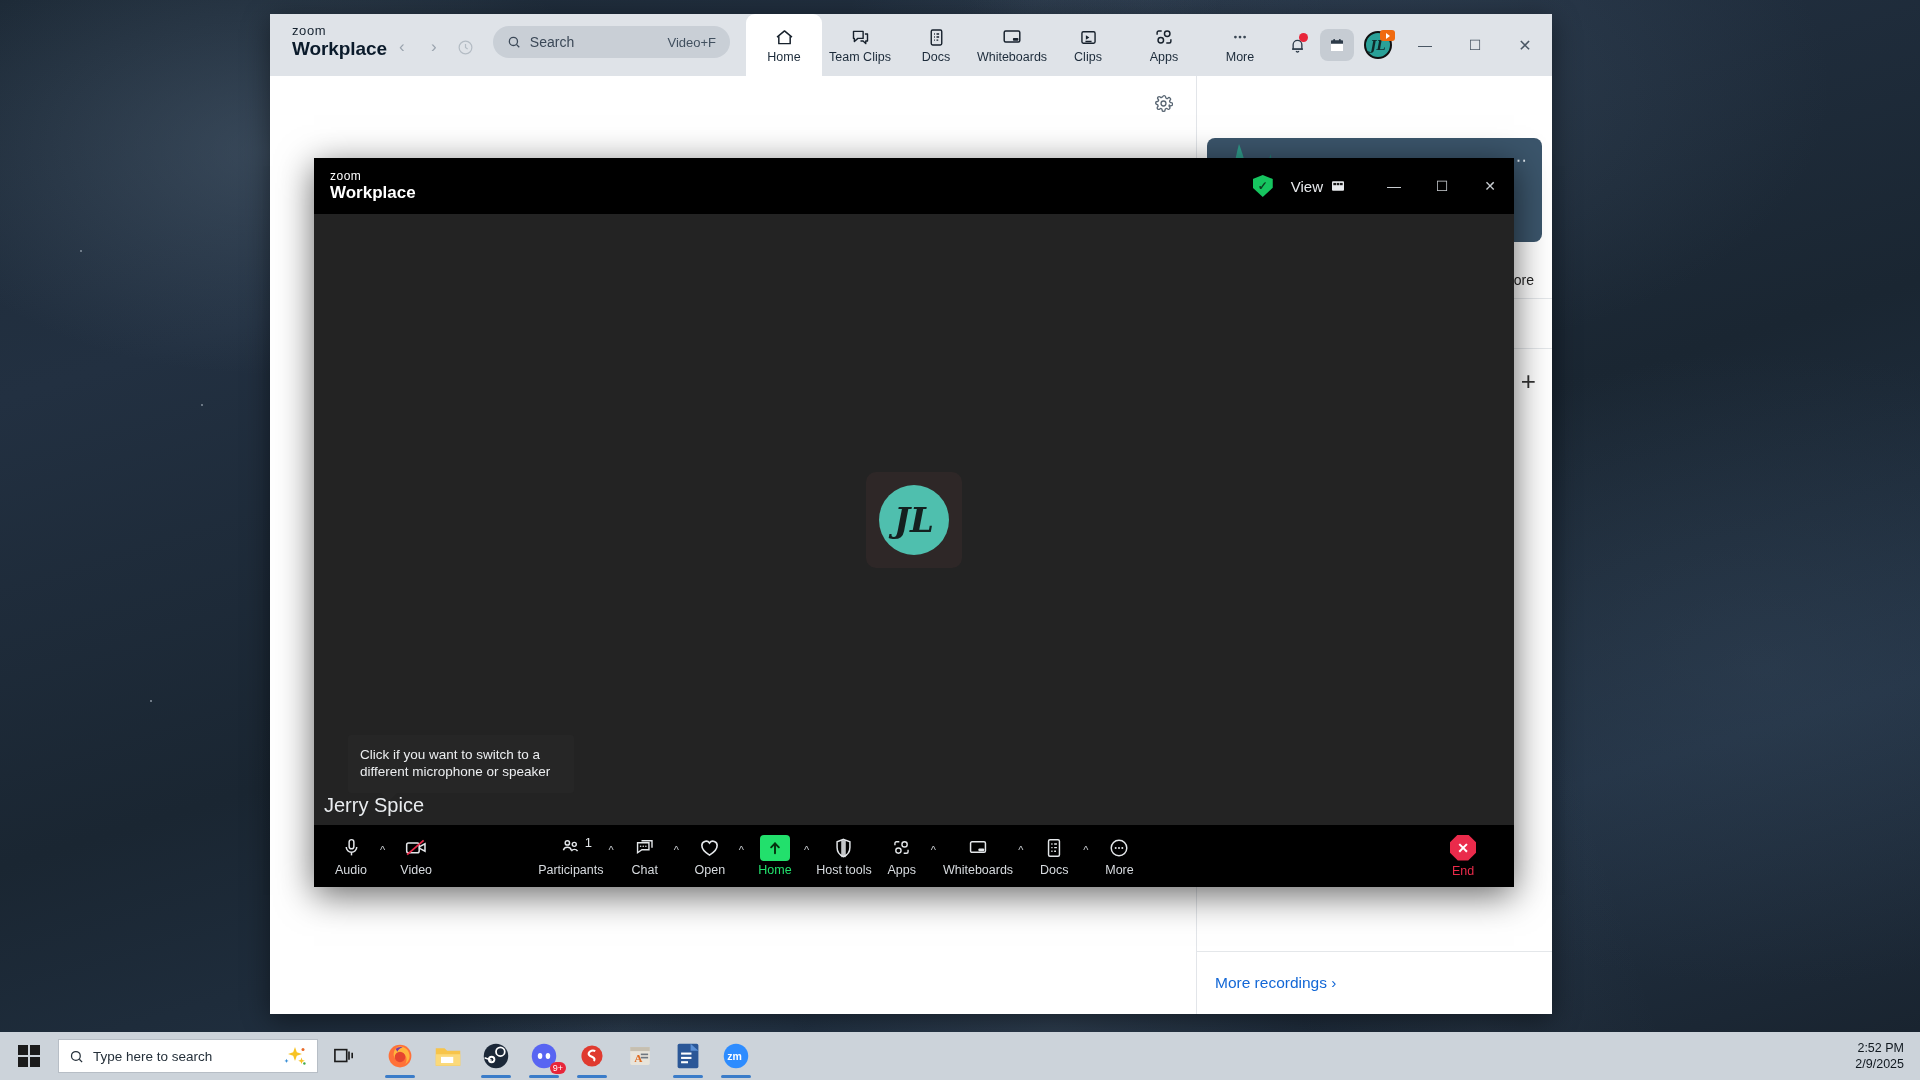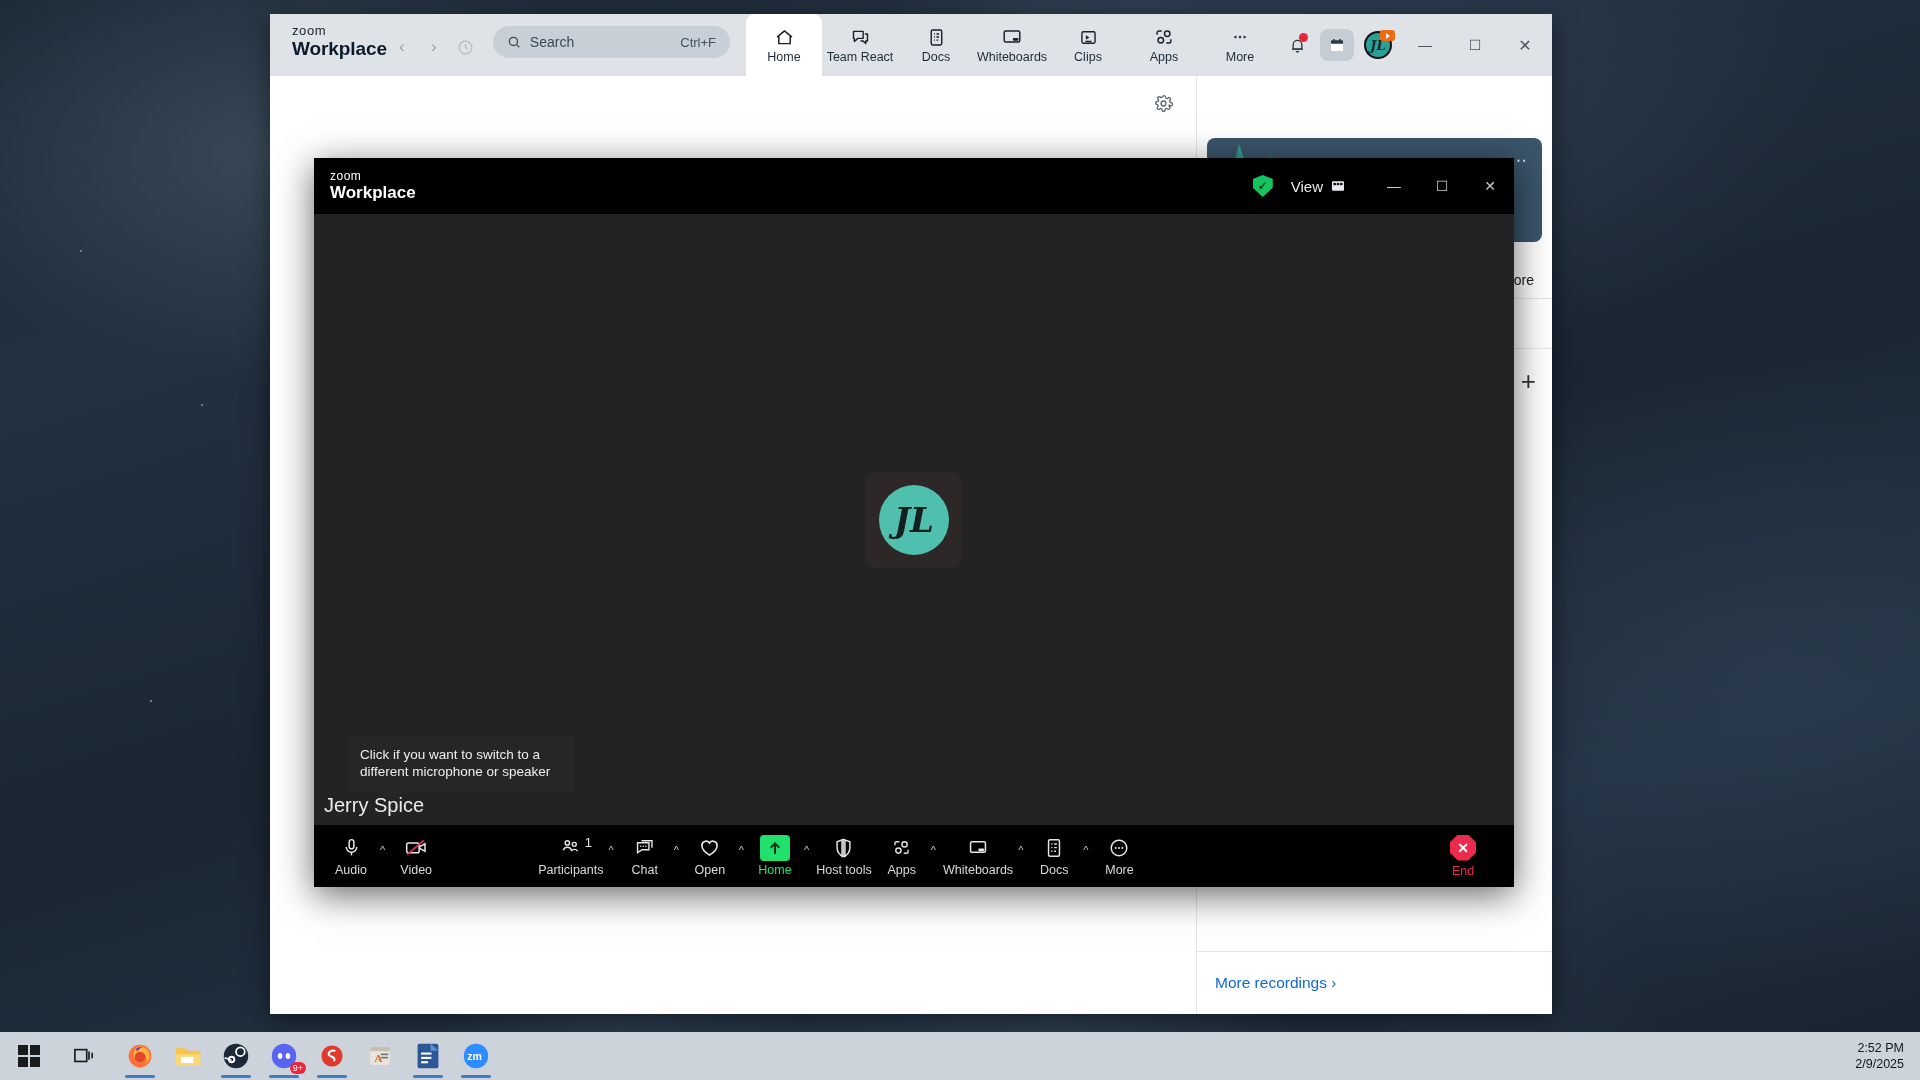--- a/index.html
+++ b/index.html
@@ -294,41 +294,41 @@
         </svg>
       </div>
     </div>
 
     <div class="zw-search">
       <svg width="14" height="14" viewBox="0 0 24 24" fill="none" stroke="#3b4857" stroke-width="2.2">
         <circle cx="11" cy="11" r="7"></circle>
           <path d="M16.5 16.5L21 21"></path>
       </svg>
       <span>Search</span>
-      <span class="sk">Ctrl+F</span>
+      <span class="sk">Video+F</span>
     </div>
 
     <div class="zw-tabs">
       <div class="zw-tab active">
         <span class="ic">
           <svg width="21" height="21" viewBox="0 0 24 24" fill="none" stroke="#17212c" stroke-width="1.7" stroke-linejoin="round">
             <path d="M3.5 11.5L12 4.5l8.5 7"></path>
               <path d="M5.5 10.5V19h13v-8.5"></path>
           </svg>
         </span>
         <span>Home</span>
       </div>
       <div class="zw-tab">
         <span class="ic">
           <svg width="21" height="21" viewBox="0 0 24 24" fill="none" stroke="#17212c" stroke-width="1.6" stroke-linejoin="round">
             <path d="M4 5h11v8H9l-4 3.5V13H4z"></path>
               <path d="M17 8h3v8h-2v3l-3-3h-3"></path>
           </svg>
         </span>
-        <span>Team React</span>
+        <span>Team Clips</span>
       </div>
       <div class="zw-tab">
         <span class="ic">
           <svg width="21" height="21" viewBox="0 0 24 24" fill="none" stroke="#17212c" stroke-width="1.6">
             <rect x="6" y="3.5" width="12" height="17" rx="1.6"></rect>
             <path d="M9.3 8h1M12 8h3M9.3 11.5h1M12 11.5h3M9.3 15h1M12 15h2"></path>
           </svg>
         </span>
         <span>Docs</span>
       </div>
@@ -637,20 +637,36 @@
 <div id="taskbar">
   <div class="tb-start">
     <svg width="22" height="22" viewBox="0 0 22 22">
       <rect x="0" y="0" width="10" height="10" fill="#1b1b1b"></rect>
       <rect x="12" y="0" width="10" height="10" fill="#1b1b1b"></rect>
       <rect x="0" y="12" width="10" height="10" fill="#1b1b1b"></rect>
       <rect x="12" y="12" width="10" height="10" fill="#1b1b1b"></rect>
     </svg>
   </div>
 
+  <div class="tb-search">
+    <svg width="15" height="15" viewBox="0 0 24 24" fill="none" stroke="#25303a" stroke-width="2">
+      <circle cx="11" cy="11" r="7"></circle>
+        <path d="M16.5 16.5L21 21"></path>
+    </svg>
+    <span>Type here to search</span>
+    <span style="position:absolute;right:10px;top:4px;">
+      <svg width="26" height="26" viewBox="0 0 26 26">
+        <path d="M14 3l1.8 5.2L21 10l-5.2 1.8L14 17l-1.8-5.2L7 10l5.2-1.8z" fill="#f7c325"></path>
+        <path d="M20.5 13.5l.9 2.4 2.4.9-2.4.9-.9 2.4-.9-2.4-2.4-.9 2.4-.9z" fill="#f7c325"></path>
+        <path d="M5.5 14.8l.6 1.5 1.5.6-1.5.6-.6 1.5-.6-1.5-1.5-.6 1.5-.6z" fill="#3a8fd6"></path>
+        <circle cx="22" cy="5.5" r="1.5" fill="#ea6a28"></circle>
+        <circle cx="23.4" cy="19.5" r="1.2" fill="#3faa4a"></circle>
+      </svg>
+    </span>
+  </div>
 
   <div class="tb-taskview">
     <svg width="22" height="20" viewBox="0 0 24 22" fill="none" stroke="#1b1b1b" stroke-width="1.8">
       <rect x="2" y="4" width="13" height="13"></rect>
       <path d="M17.5 6v9M21 7.5v6"></path>
     </svg>
   </div>
 
   <div class="tb-apps">
     <div class="tb-app">

